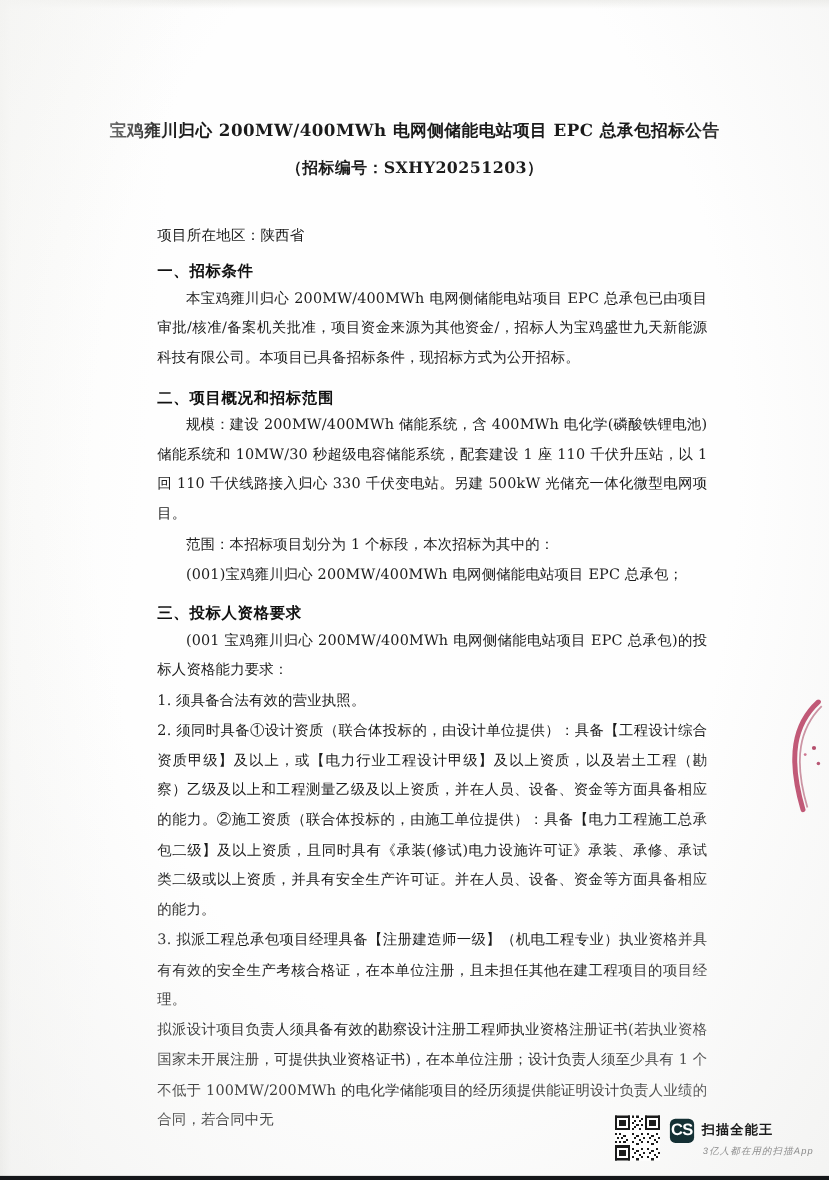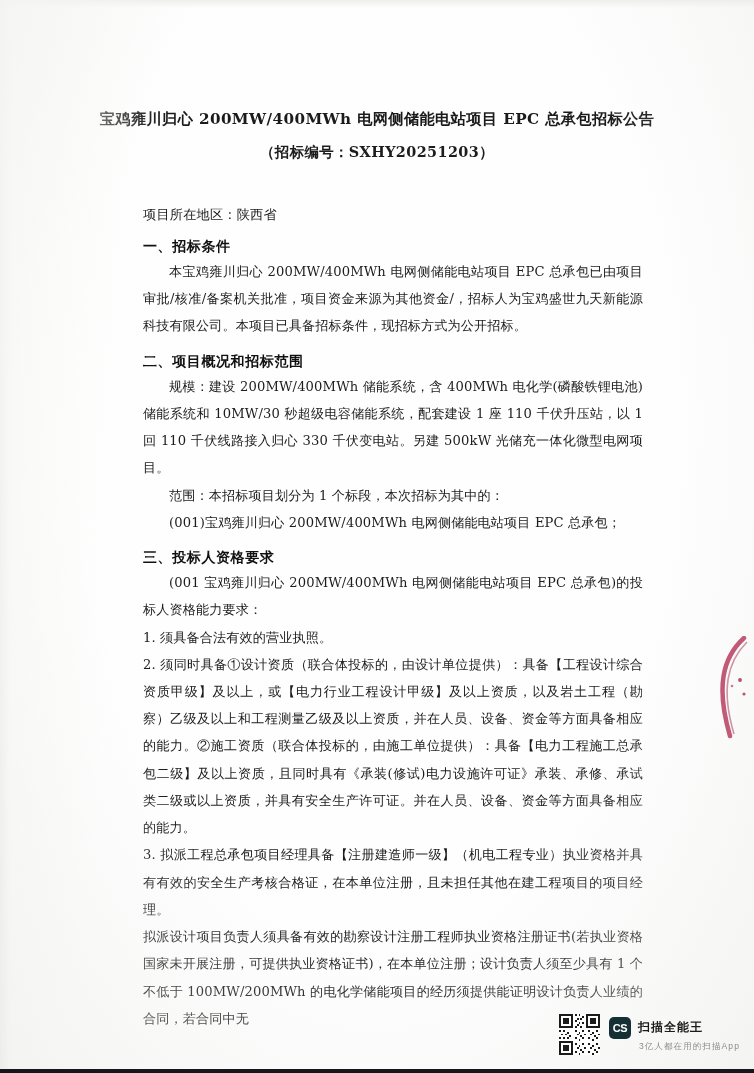--- a/index.html
+++ b/index.html
@@ -120,40 +120,41 @@
     align-items: center;
     gap: 7px;
   }
   .cs-badge {
     width: 22px;
     height: 22px;
     border-radius: 5px;
     background: #143034;
     color: #ffffff;
     font-family: "Liberation Sans", sans-serif;
-    font-size: 11px;
+    font-size: 15px;
     font-weight: bold;
     display: flex;
     align-items: center;
     justify-content: center;
     letter-spacing: -0.4px;
   }
   .cs-name {
     font-family: "Liberation Sans", sans-serif;
     font-size: 12px;
     font-weight: bold;
     color: #1a1a1a;
     letter-spacing: 1px;
   }
   .cs-sub {
     font-family: "Liberation Sans", sans-serif;
     font-size: 8.5px;
     color: #8b8b8b;
     letter-spacing: 1.1px;
     padding-left: 30px;
+    font-style: italic;
   }
   .bottom-rule {
     position: absolute;
     left: 0;
     bottom: 0;
     width: 754px;
     height: 4px;
     background: #15171a;
     z-index: 6;
   }

